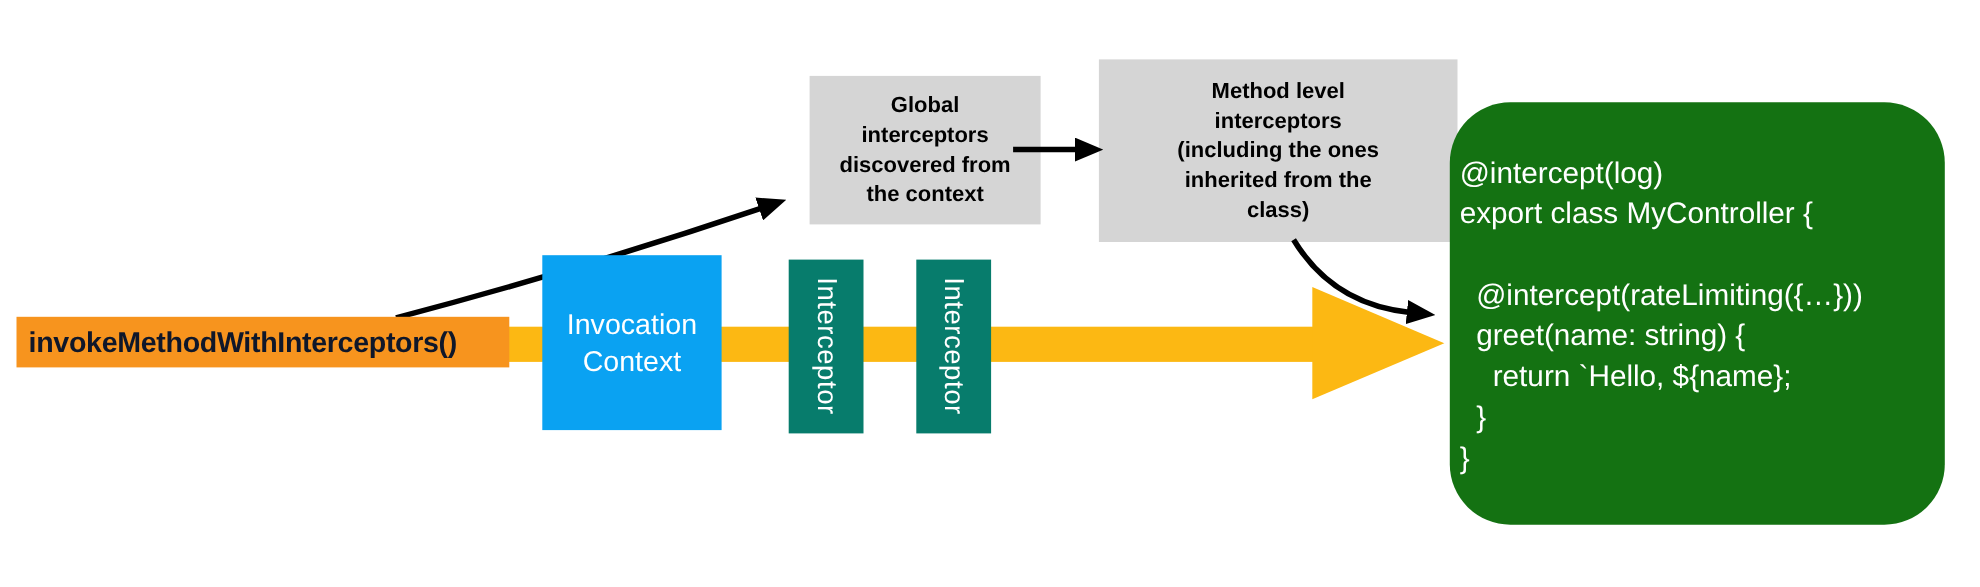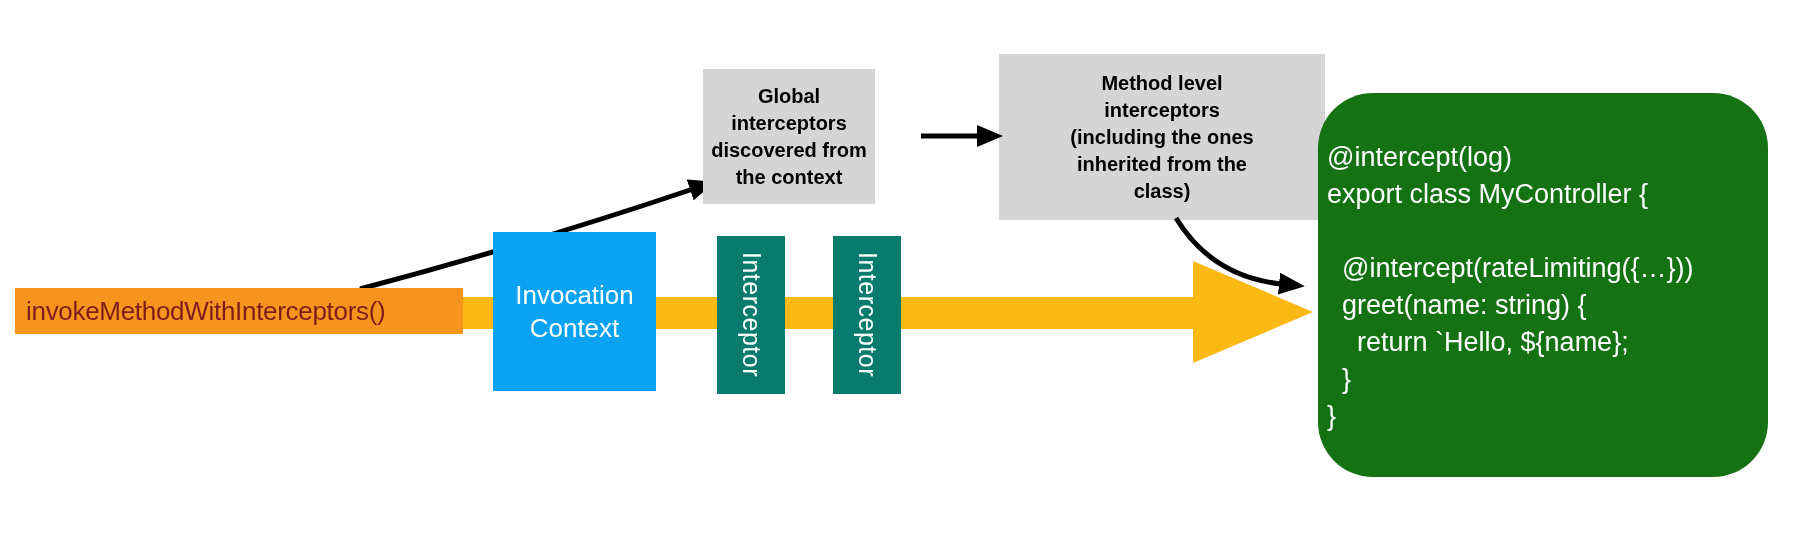--- a/index.html
+++ b/index.html
@@ -18,21 +18,21 @@
     width: 1800px; height: 534px;
     pointer-events: none;
   }
   .box { position: absolute; display: flex; align-items: center; justify-content: center; }
 
   .invoke-box {
     left: 15px; top: 288px; width: 448px; height: 46px;
     justify-content: flex-start; padding-left: 11px;
   }
   .invoke-box .lbl {
-    font-size: 26px; font-weight: 400; color: #7f1d1d; white-space: nowrap;
+    font-size: 26px; font-weight: 700; color: #0f172a; white-space: nowrap;
     letter-spacing: -0.3px;
   }
 
   .context-box { left: 493px; top: 232px; width: 163px; height: 159px; }
   .context-box .lbl {
     color: #ffffff; font-size: 26px; line-height: 33px; text-align: center;
   }
 
   .interceptor-box { top: 236px; width: 68px; height: 158px; }
   .interceptor-box.first  { left: 717px; }
@@ -41,21 +41,21 @@
     color: #ffffff; font-size: 25px;
     writing-mode: vertical-rl; text-orientation: mixed;
     letter-spacing: 0.5px;
   }
 
   .gray-box { text-align: center; }
   .gray-box .lbl {
     font-size: 20px; font-weight: 700; color: #000000;
     line-height: 27px; white-space: pre-line; text-align: center;
   }
-  .gray-box.global { left: 703px; top: 69px; width: 172px; height: 135px; }
+  .gray-box.global { left: 736px; top: 69px; width: 210px; height: 135px; }
   .gray-box.method { left: 999px; top: 54px; width: 326px; height: 166px; }
 
   .code-box {
     position: absolute; left: 1318px; top: 93px; width: 450px; height: 384px;
     border-radius: 55px;
   }
   .code-box pre {
     margin: 0; padding: 46px 10px 0 9px;
     font-family: "Liberation Sans", sans-serif;
     font-size: 27px; line-height: 37px; color: #ffffff;

